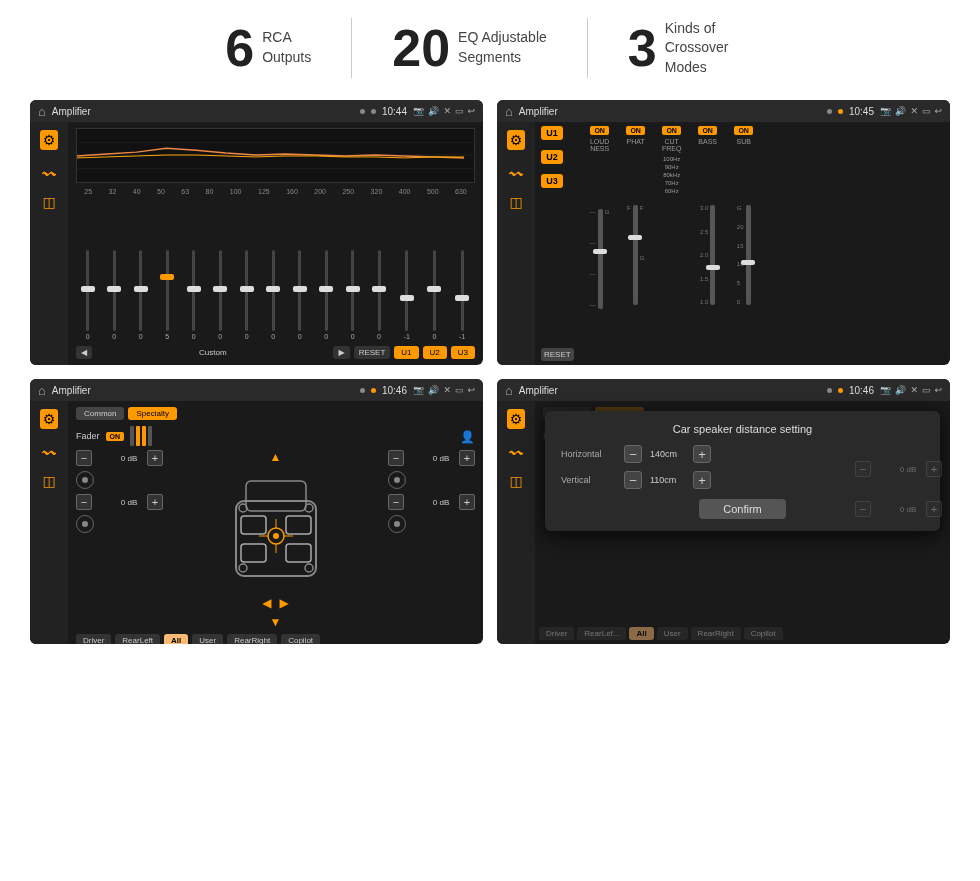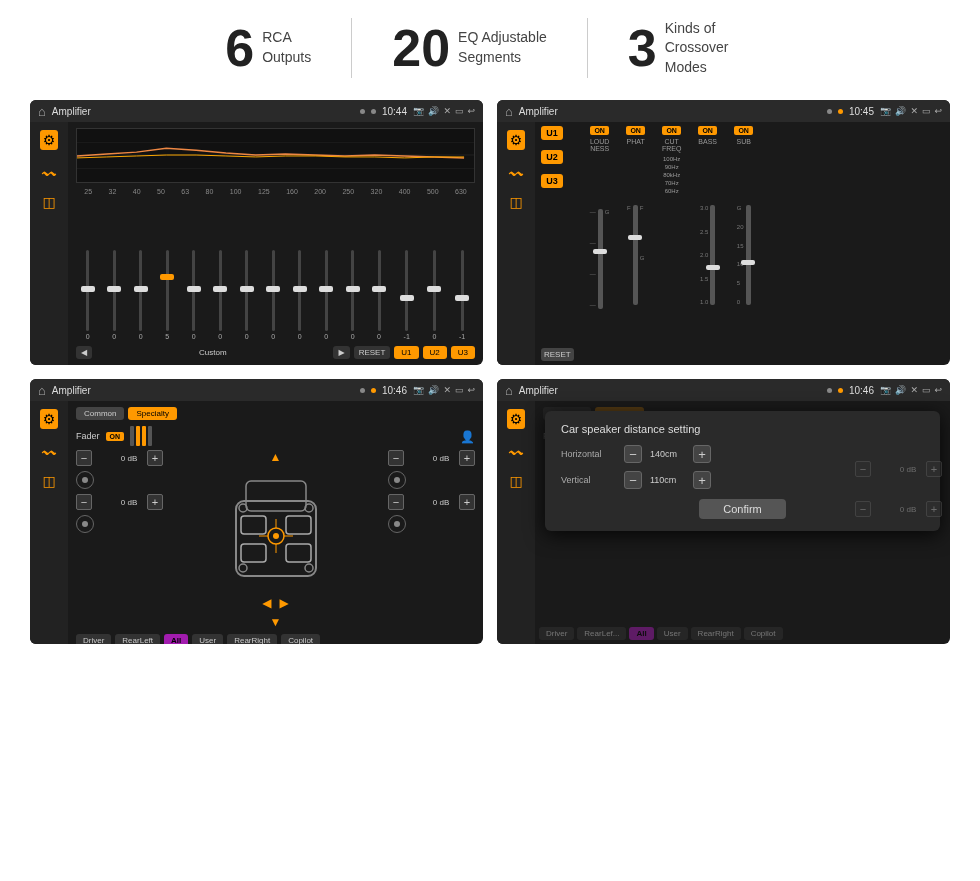--- a/index.html
+++ b/index.html
@@ -451,21 +451,21 @@
       background: #333;
       color: #ccc;
       border: none;
       border-radius: 3px;
       font-size: 8px;
       padding: 2px 7px;
       cursor: pointer;
     }
 
     .fader-bottom-btn.gold {
-      background: #a21caf;
+      background: #fdba74;
       color: #000;
       font-weight: bold;
     }
 
     
     .dist-screen {
       display: flex;
       height: calc(100% - 22px);
       position: relative;
     }
@@ -493,20 +493,21 @@
       right: 10px;
       background: #2a2a2a;
       border-radius: 6px;
       padding: 12px 16px;
       box-shadow: 0 4px 20px rgba(0,0,0,0.8);
     }
 
     .dist-dialog-title {
       color: #ddd;
       font-size: 11px;
+      text-align: center;
       margin-bottom: 10px;
     }
 
     .dist-row {
       display: flex;
       align-items: center;
       gap: 8px;
       margin-bottom: 8px;
     }
 

